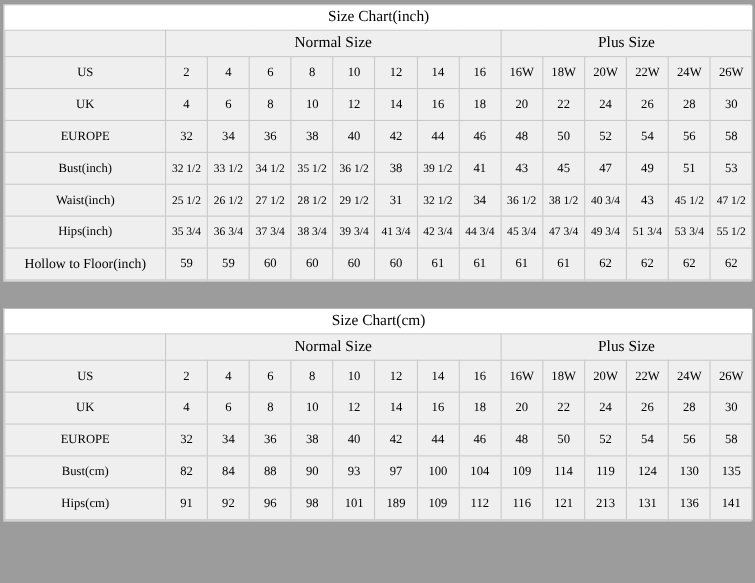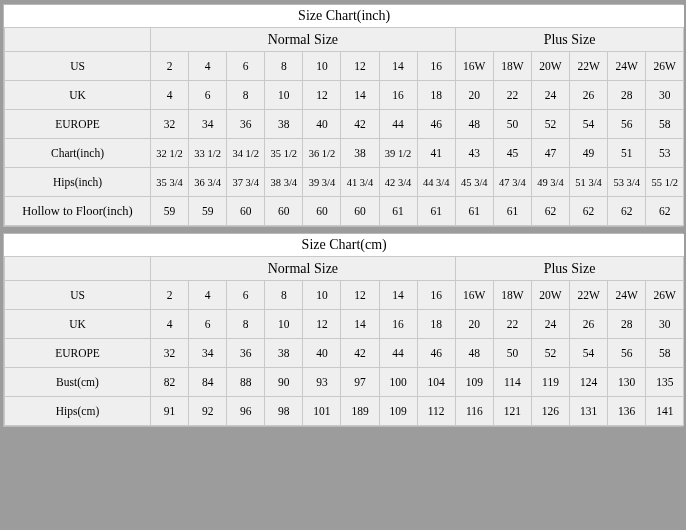--- a/index.html
+++ b/index.html
@@ -14,21 +14,21 @@
     color: #000;
     overflow: hidden;
   }
   .page {
     width: 686px;
     height: 530px;
     box-sizing: border-box;
     padding: 4px 3px 3px 3px;
     display: flex;
     flex-direction: column;
-    gap: 6px;
+    gap: 24px;
   }
   .chart-block {
     background: #ffffff;
     border: 1px solid #b9b9b9;
     box-sizing: border-box;
   }
   table.size-table {
     border-collapse: collapse;
     width: 100%;
     table-layout: fixed;
@@ -153,35 +153,52 @@
             <td class="val">44</td>
             <td class="val">46</td>
             <td class="val">48</td>
             <td class="val">50</td>
             <td class="val">52</td>
             <td class="val">54</td>
             <td class="val">56</td>
             <td class="val">58</td>
           </tr>
           <tr>
-            <td class="row-label">Chart(inch)</td>
+            <td class="row-label">Bust(inch)</td>
             <td class="val tight">32 1/2</td>
             <td class="val tight">33 1/2</td>
             <td class="val tight">34 1/2</td>
             <td class="val tight">35 1/2</td>
             <td class="val tight">36 1/2</td>
             <td class="val">38</td>
             <td class="val tight">39 1/2</td>
             <td class="val">41</td>
             <td class="val">43</td>
             <td class="val">45</td>
             <td class="val">47</td>
             <td class="val">49</td>
             <td class="val">51</td>
             <td class="val">53</td>
+          </tr>
+          <tr>
+            <td class="row-label">Waist(inch)</td>
+            <td class="val tight">25 1/2</td>
+            <td class="val tight">26 1/2</td>
+            <td class="val tight">27 1/2</td>
+            <td class="val tight">28 1/2</td>
+            <td class="val tight">29 1/2</td>
+            <td class="val">31</td>
+            <td class="val tight">32 1/2</td>
+            <td class="val">34</td>
+            <td class="val tight">36 1/2</td>
+            <td class="val tight">38 1/2</td>
+            <td class="val tight">40 3/4</td>
+            <td class="val">43</td>
+            <td class="val tight">45 1/2</td>
+            <td class="val tight">47 1/2</td>
           </tr>
           <tr>
             <td class="row-label">Hips(inch)</td>
             <td class="val tight">35 3/4</td>
             <td class="val tight">36 3/4</td>
             <td class="val tight">37 3/4</td>
             <td class="val tight">38 3/4</td>
             <td class="val tight">39 3/4</td>
             <td class="val tight">41 3/4</td>
             <td class="val tight">42 3/4</td>
@@ -315,21 +332,21 @@
             <td class="val">91</td>
             <td class="val">92</td>
             <td class="val">96</td>
             <td class="val">98</td>
             <td class="val">101</td>
             <td class="val">189</td>
             <td class="val">109</td>
             <td class="val">112</td>
             <td class="val">116</td>
             <td class="val">121</td>
-            <td class="val">126</td>
+            <td class="val">213</td>
             <td class="val">131</td>
             <td class="val">136</td>
             <td class="val">141</td>
           </tr>
         </tbody>
     </table>
   </div>
 </div>
 
 </body></html>

